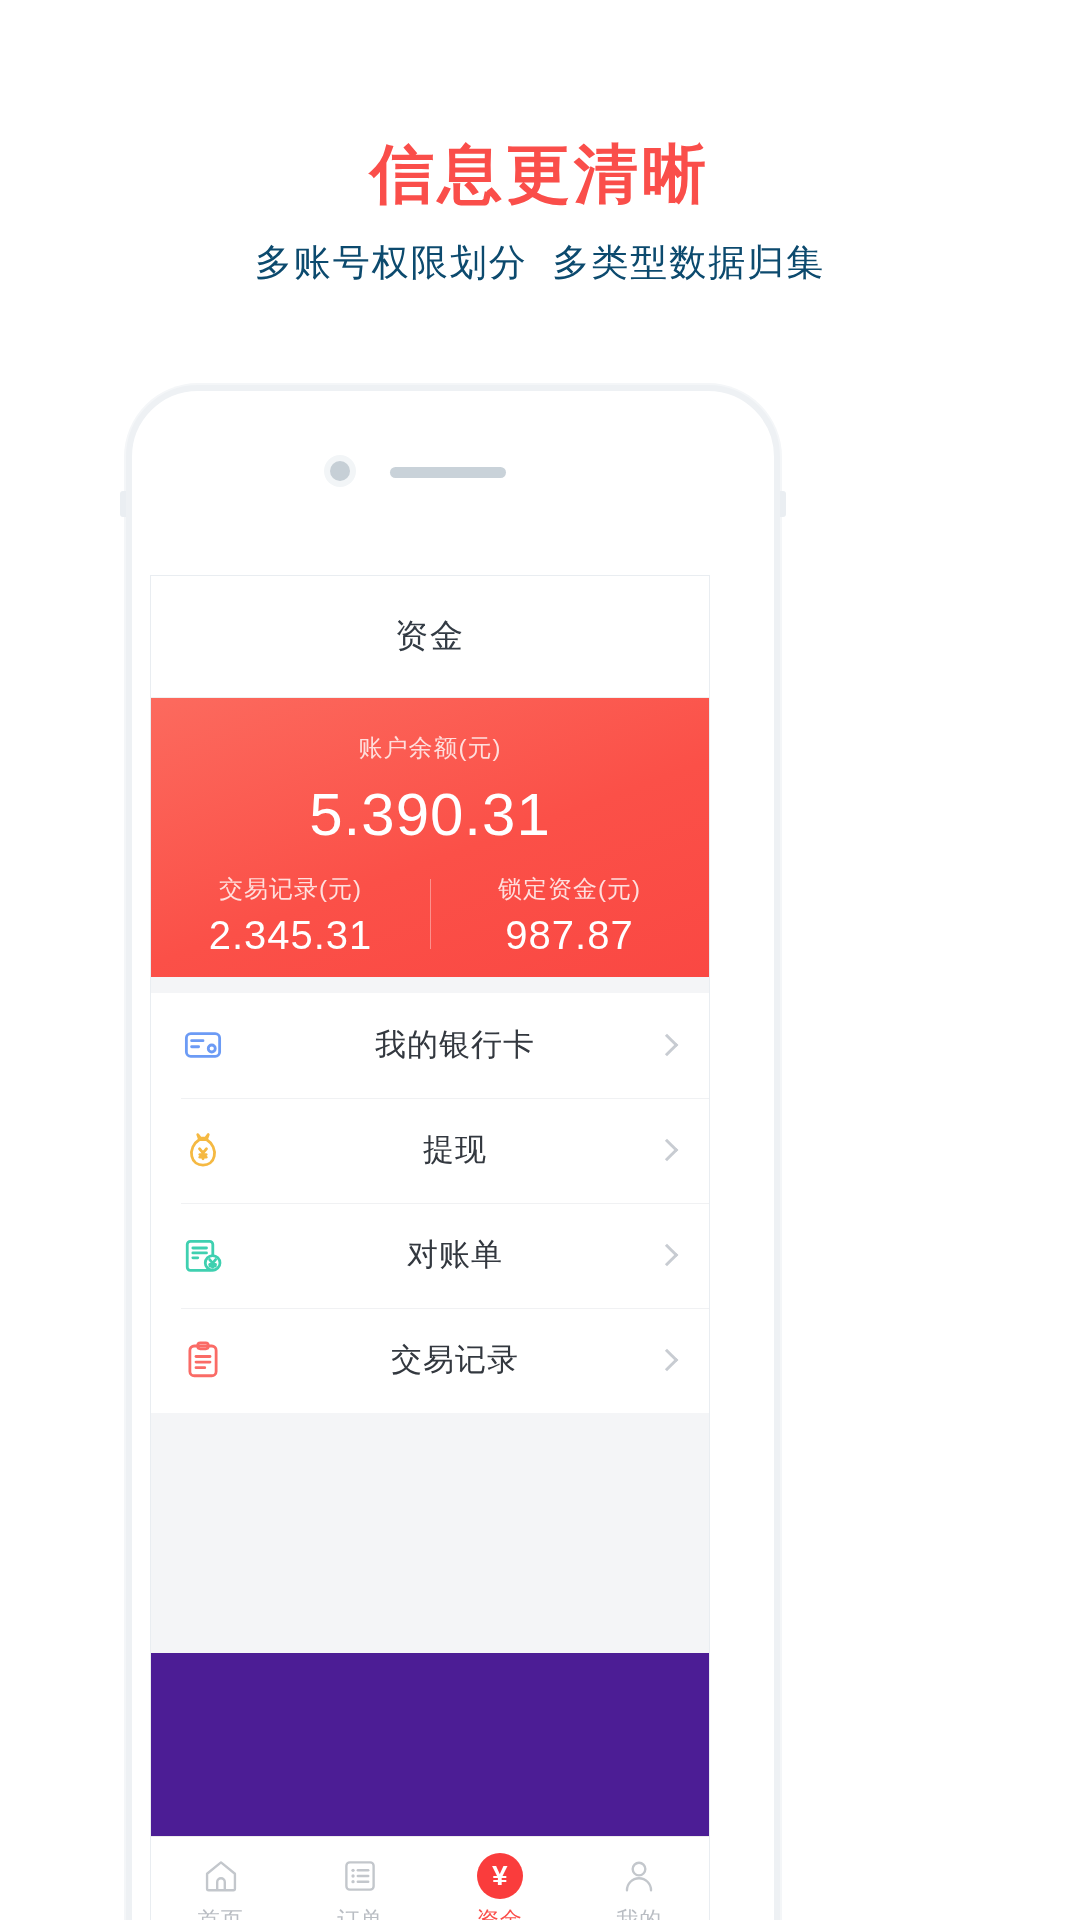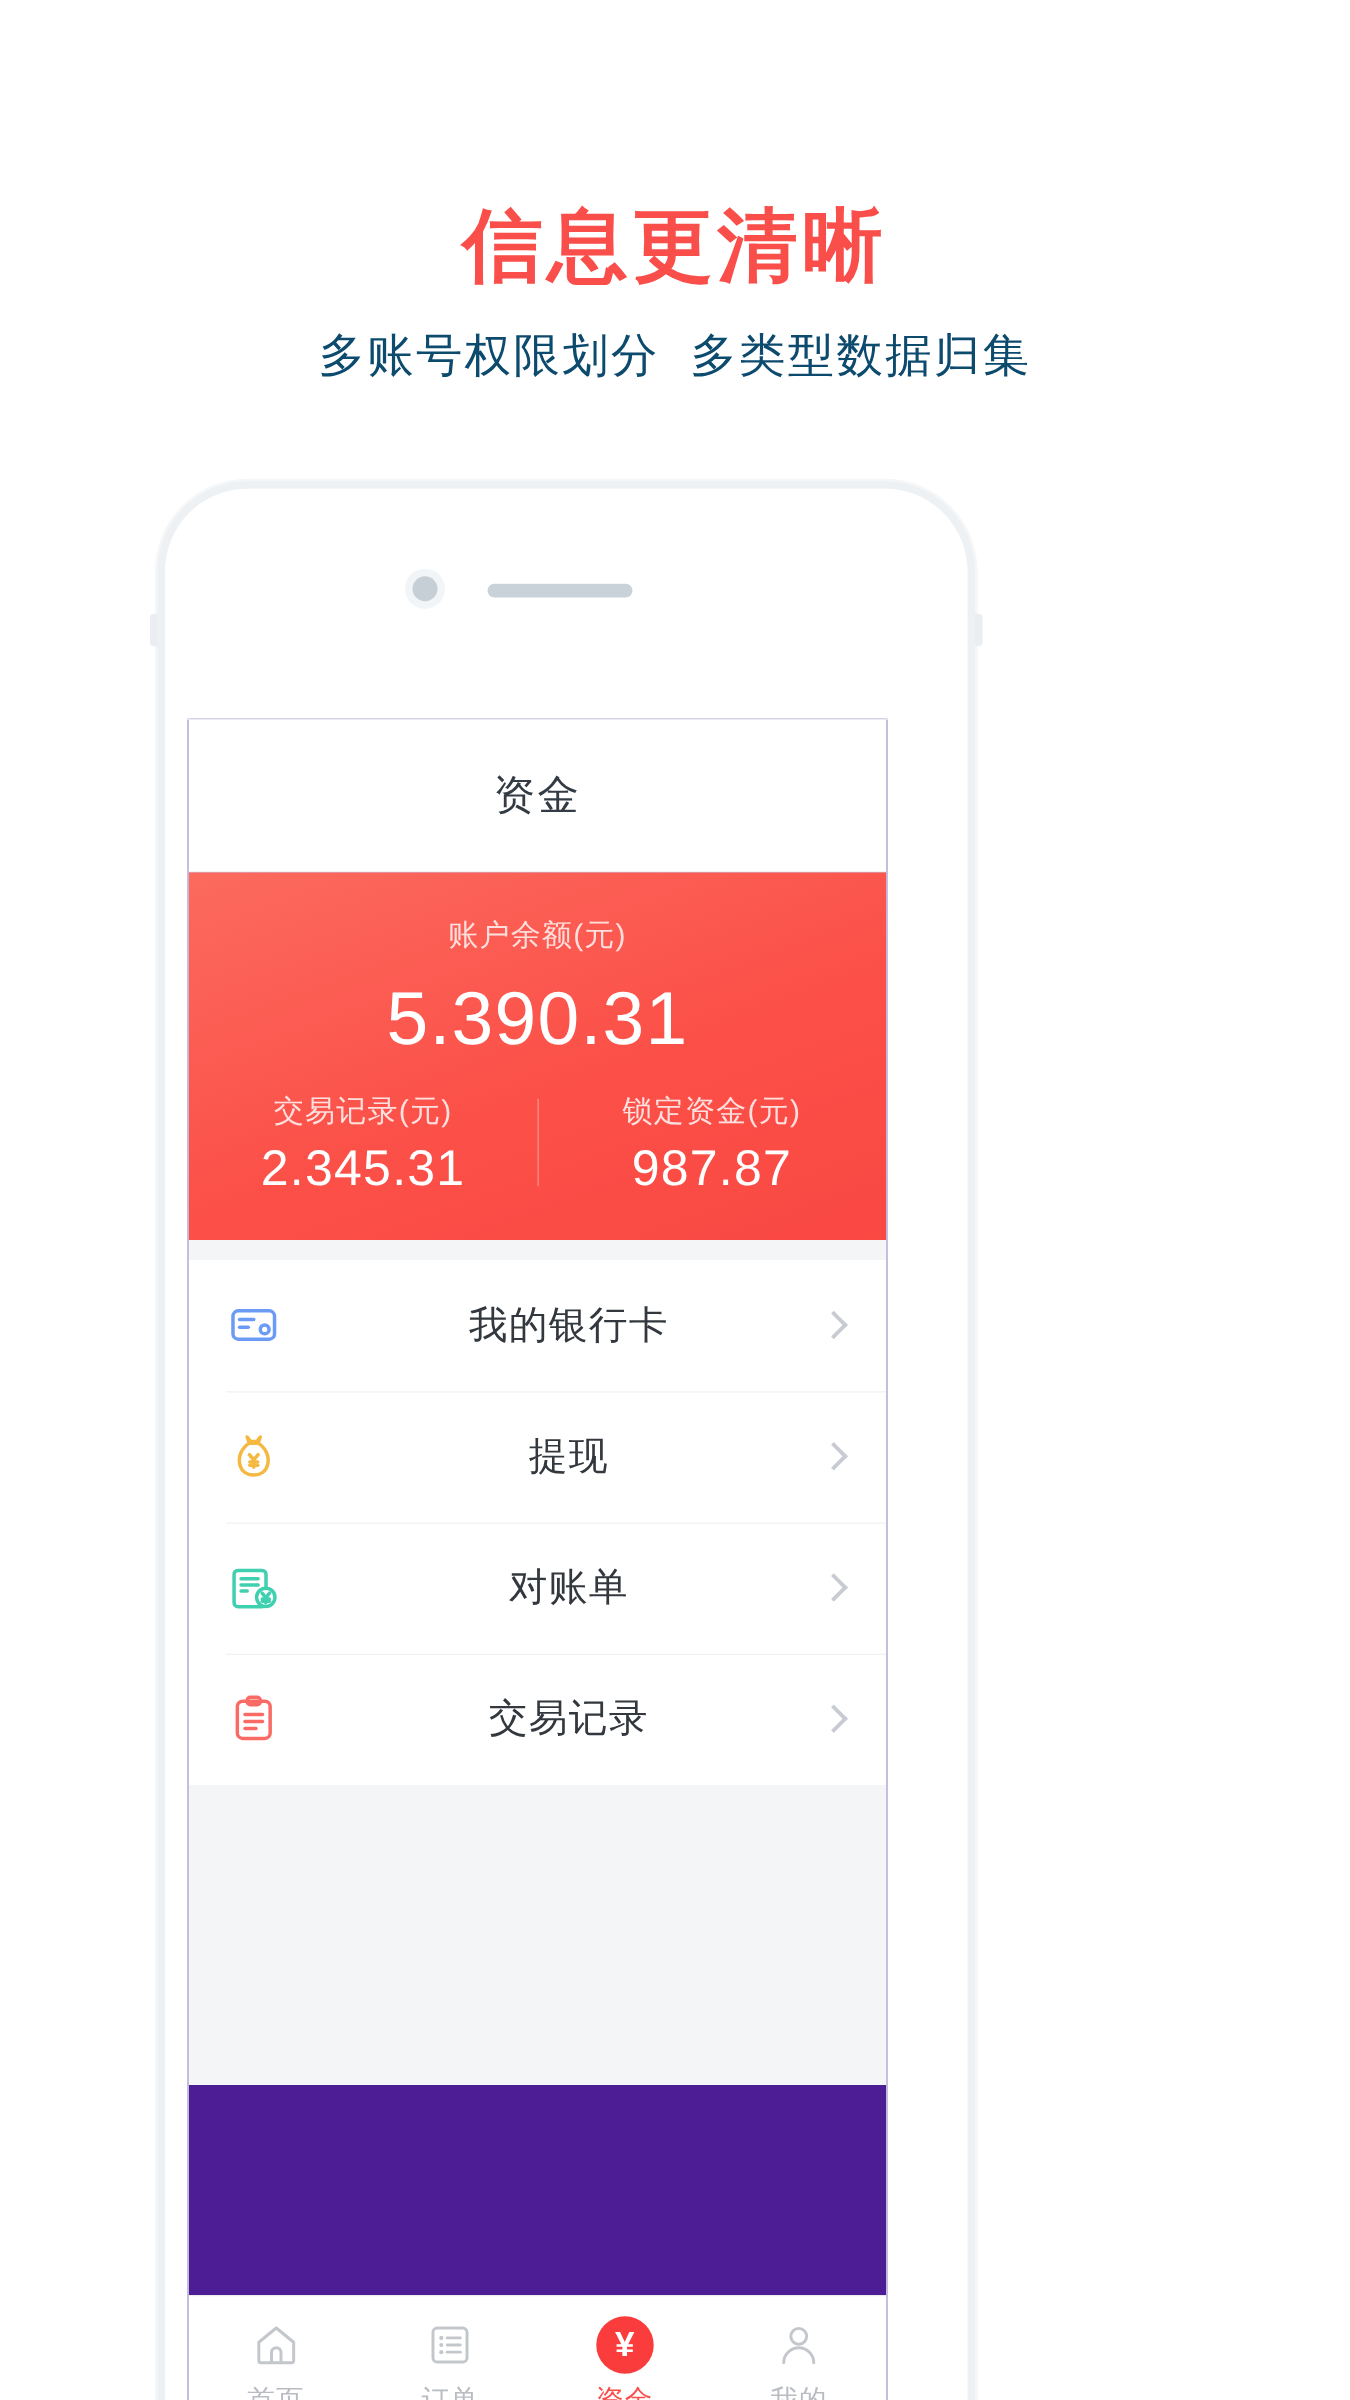--- a/index.html
+++ b/index.html
@@ -8,21 +8,20 @@
     background: #ffffff;
     font-family: "Liberation Sans", "DejaVu Sans", sans-serif;
     overflow: hidden;
   }
 
   
   .promo {
     width: 1080px;
     padding-top: 138px;
     text-align: center;
-    margin-top: 22px;
   }
   .promo-title {
     font-size: 64px;
     font-weight: 700;
     color: #fa4e4a;
     letter-spacing: 4px;
     line-height: 1.15;
   }
   .promo-sub {
     margin-top: 26px;
@@ -110,21 +109,21 @@
   }
   .app-title {
     font-size: 33px;
     color: #333b44;
     letter-spacing: 2px;
   }
 
   
   .balance-card {
     background: linear-gradient(160deg, #fc6a5e 0%, #fb5048 55%, #fa4843 100%);
-    padding: 34px 0 34px;
+    padding: 34px 0 19px;
     color: #ffffff;
   }
   .bal-label {
     text-align: center;
     font-size: 24px;
     color: rgba(255,255,255,0.80);
     letter-spacing: 1px;
   }
   .bal-amount {
     text-align: center;

